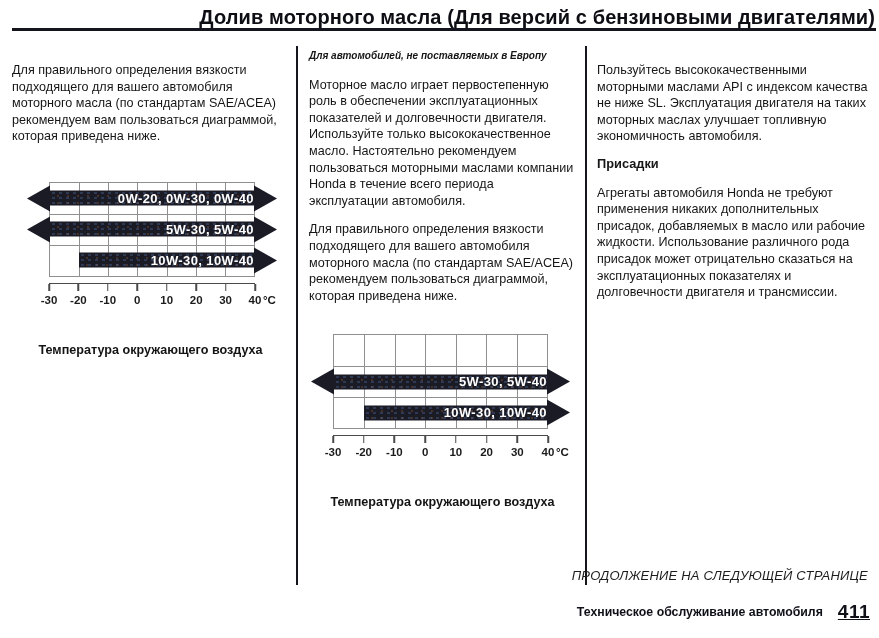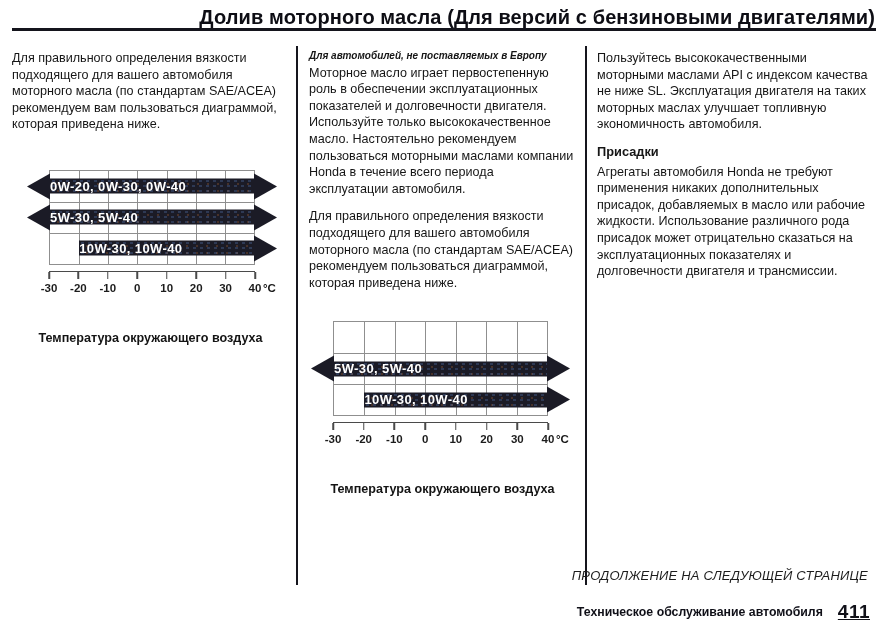--- a/index.html
+++ b/index.html
@@ -17,42 +17,42 @@
     position:absolute;top:28px;left:12px;right:3px;height:3px;background:#14141c;
   }
   .v-divider{position:absolute;top:46px;height:539px;width:2px;background:#15151d;}
   .v-divider.d1{left:296px;}
   .v-divider.d2{left:585px;}
 
   .col{position:absolute;font-size:12.6px;line-height:16.6px;color:#161616;}
   .col-left{left:12px;top:50px;width:277px;}
   .col-mid{left:309px;top:48px;width:267px;}
   .col-right{left:597px;top:50px;width:273px;}
-  .para{margin:0 0 11px 0;}
+  .para{margin:12px 0 11px 0;}
   .subhead-italic{font-weight:bold;font-style:italic;margin:0;font-size:10px;}
   .subhead{font-weight:bold;margin:10px 0 3px 0;font-size:12.8px;}
 
   
   .chart{position:relative;height:150px;}
   .chart-a{margin-top:31px;}
   .chart-b{margin-top:24px;}
   .plot{position:absolute;top:6px;height:93px;border:1.5px solid #8f8f8f;}
   .chart-a .plot,.chart-a .axis{left:37px;right:34px;}
   .chart-b .plot,.chart-b .axis{left:24px;right:28px;}
   .vline{position:absolute;top:0;bottom:0;width:1px;background:#8f8f8f;}
   .hline{position:absolute;left:0;right:0;height:1px;background:#8f8f8f;}
   .row{position:absolute;left:0;right:0;height:33.333%;}
   .bar{
     position:absolute;top:50%;transform:translateY(-50%);height:15px;
     background-color:#1b1b26;
     background-image:
       radial-gradient(rgba(95,135,205,.55) 1px, transparent 1.3px),
       radial-gradient(rgba(205,115,45,.5) 1px, transparent 1.3px);
     background-size:7px 5px,10px 7px;background-position:0 0,3px 2px;
-    display:flex;align-items:center;justify-content:flex-start;
+    display:flex;align-items:center;justify-content:flex-end;
   }
   .bar-label{
     color:#fff;font-weight:bold;font-size:13px;letter-spacing:.4px;
     white-space:nowrap;line-height:1;position:relative;top:-.5px;
   }
   .head{position:absolute;width:0;height:0;top:50%;transform:translateY(-50%);}
   .hleft{right:100%;border-top:13px solid transparent;border-bottom:13px solid transparent;border-right:23px solid #1b1b26;}
   .hright{left:100%;border-top:13px solid transparent;border-bottom:13px solid transparent;border-left:23px solid #1b1b26;}
   .axis{position:absolute;top:107px;height:24px;border-top:1.5px solid #4a4a4a;}
   .tick{position:absolute;top:0;width:1.5px;height:7px;background:#4a4a4a;transform:translateX(-50%);}

